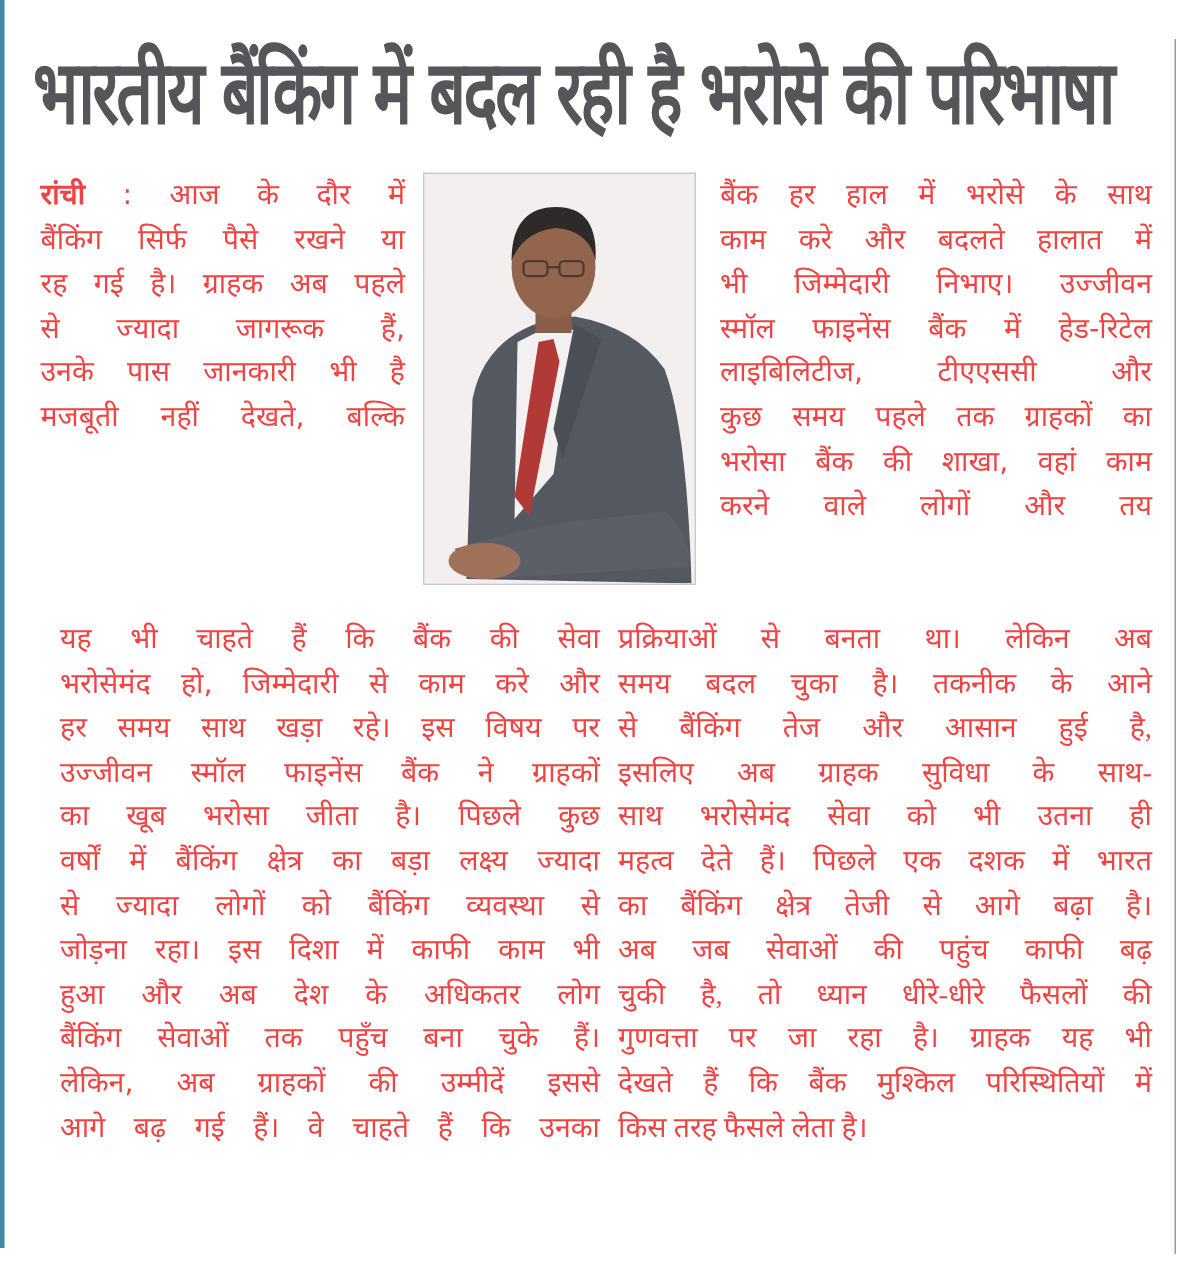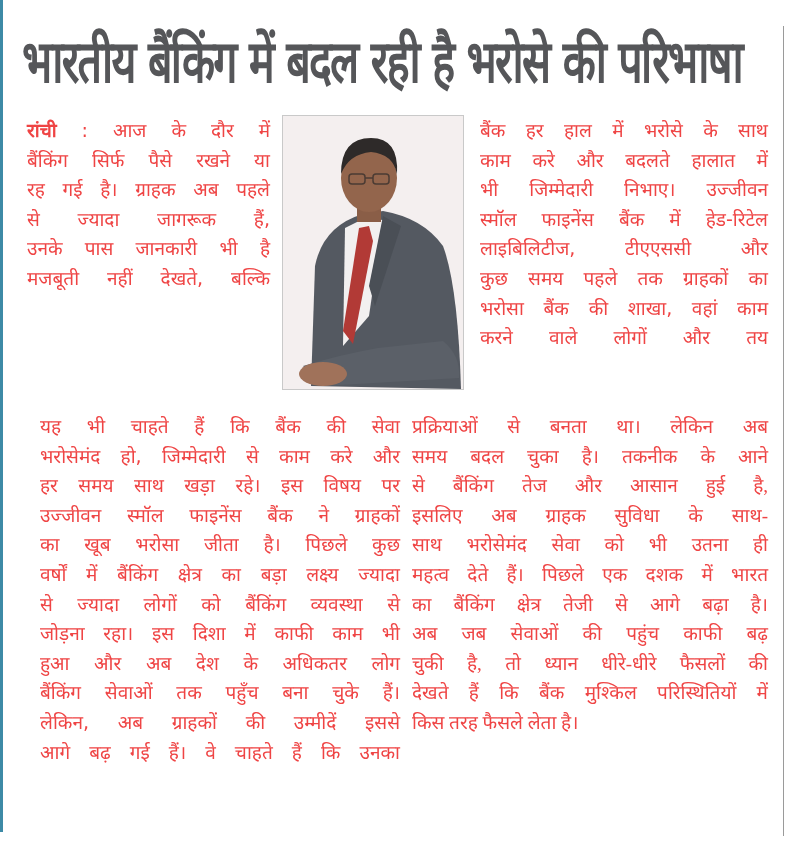--- a/index.html
+++ b/index.html
@@ -177,15 +177,16 @@
 <div class="body-text col-right-bottom">
   <span class="line">प्रक्रियाओं से बनता था। लेकिन अब</span>
   <span class="line">समय बदल चुका है। तकनीक के आने</span>
   <span class="line">से बैंकिंग तेज और आसान हुई है,</span>
   <span class="line">इसलिए अब ग्राहक सुविधा के साथ-</span>
   <span class="line">साथ भरोसेमंद सेवा को भी उतना ही</span>
   <span class="line">महत्व देते हैं। पिछले एक दशक में भारत</span>
   <span class="line">का बैंकिंग क्षेत्र तेजी से आगे बढ़ा है।</span>
   <span class="line">अब जब सेवाओं की पहुंच काफी बढ़</span>
   <span class="line">चुकी है, तो ध्यान धीरे-धीरे फैसलों की</span>
+  <span class="line">गुणवत्ता पर जा रहा है। ग्राहक यह भी</span>
   <span class="line">देखते हैं कि बैंक मुश्किल परिस्थितियों में</span>
   <span class="line last">किस तरह फैसले लेता है।</span>
 </div>
 
 </body></html>

